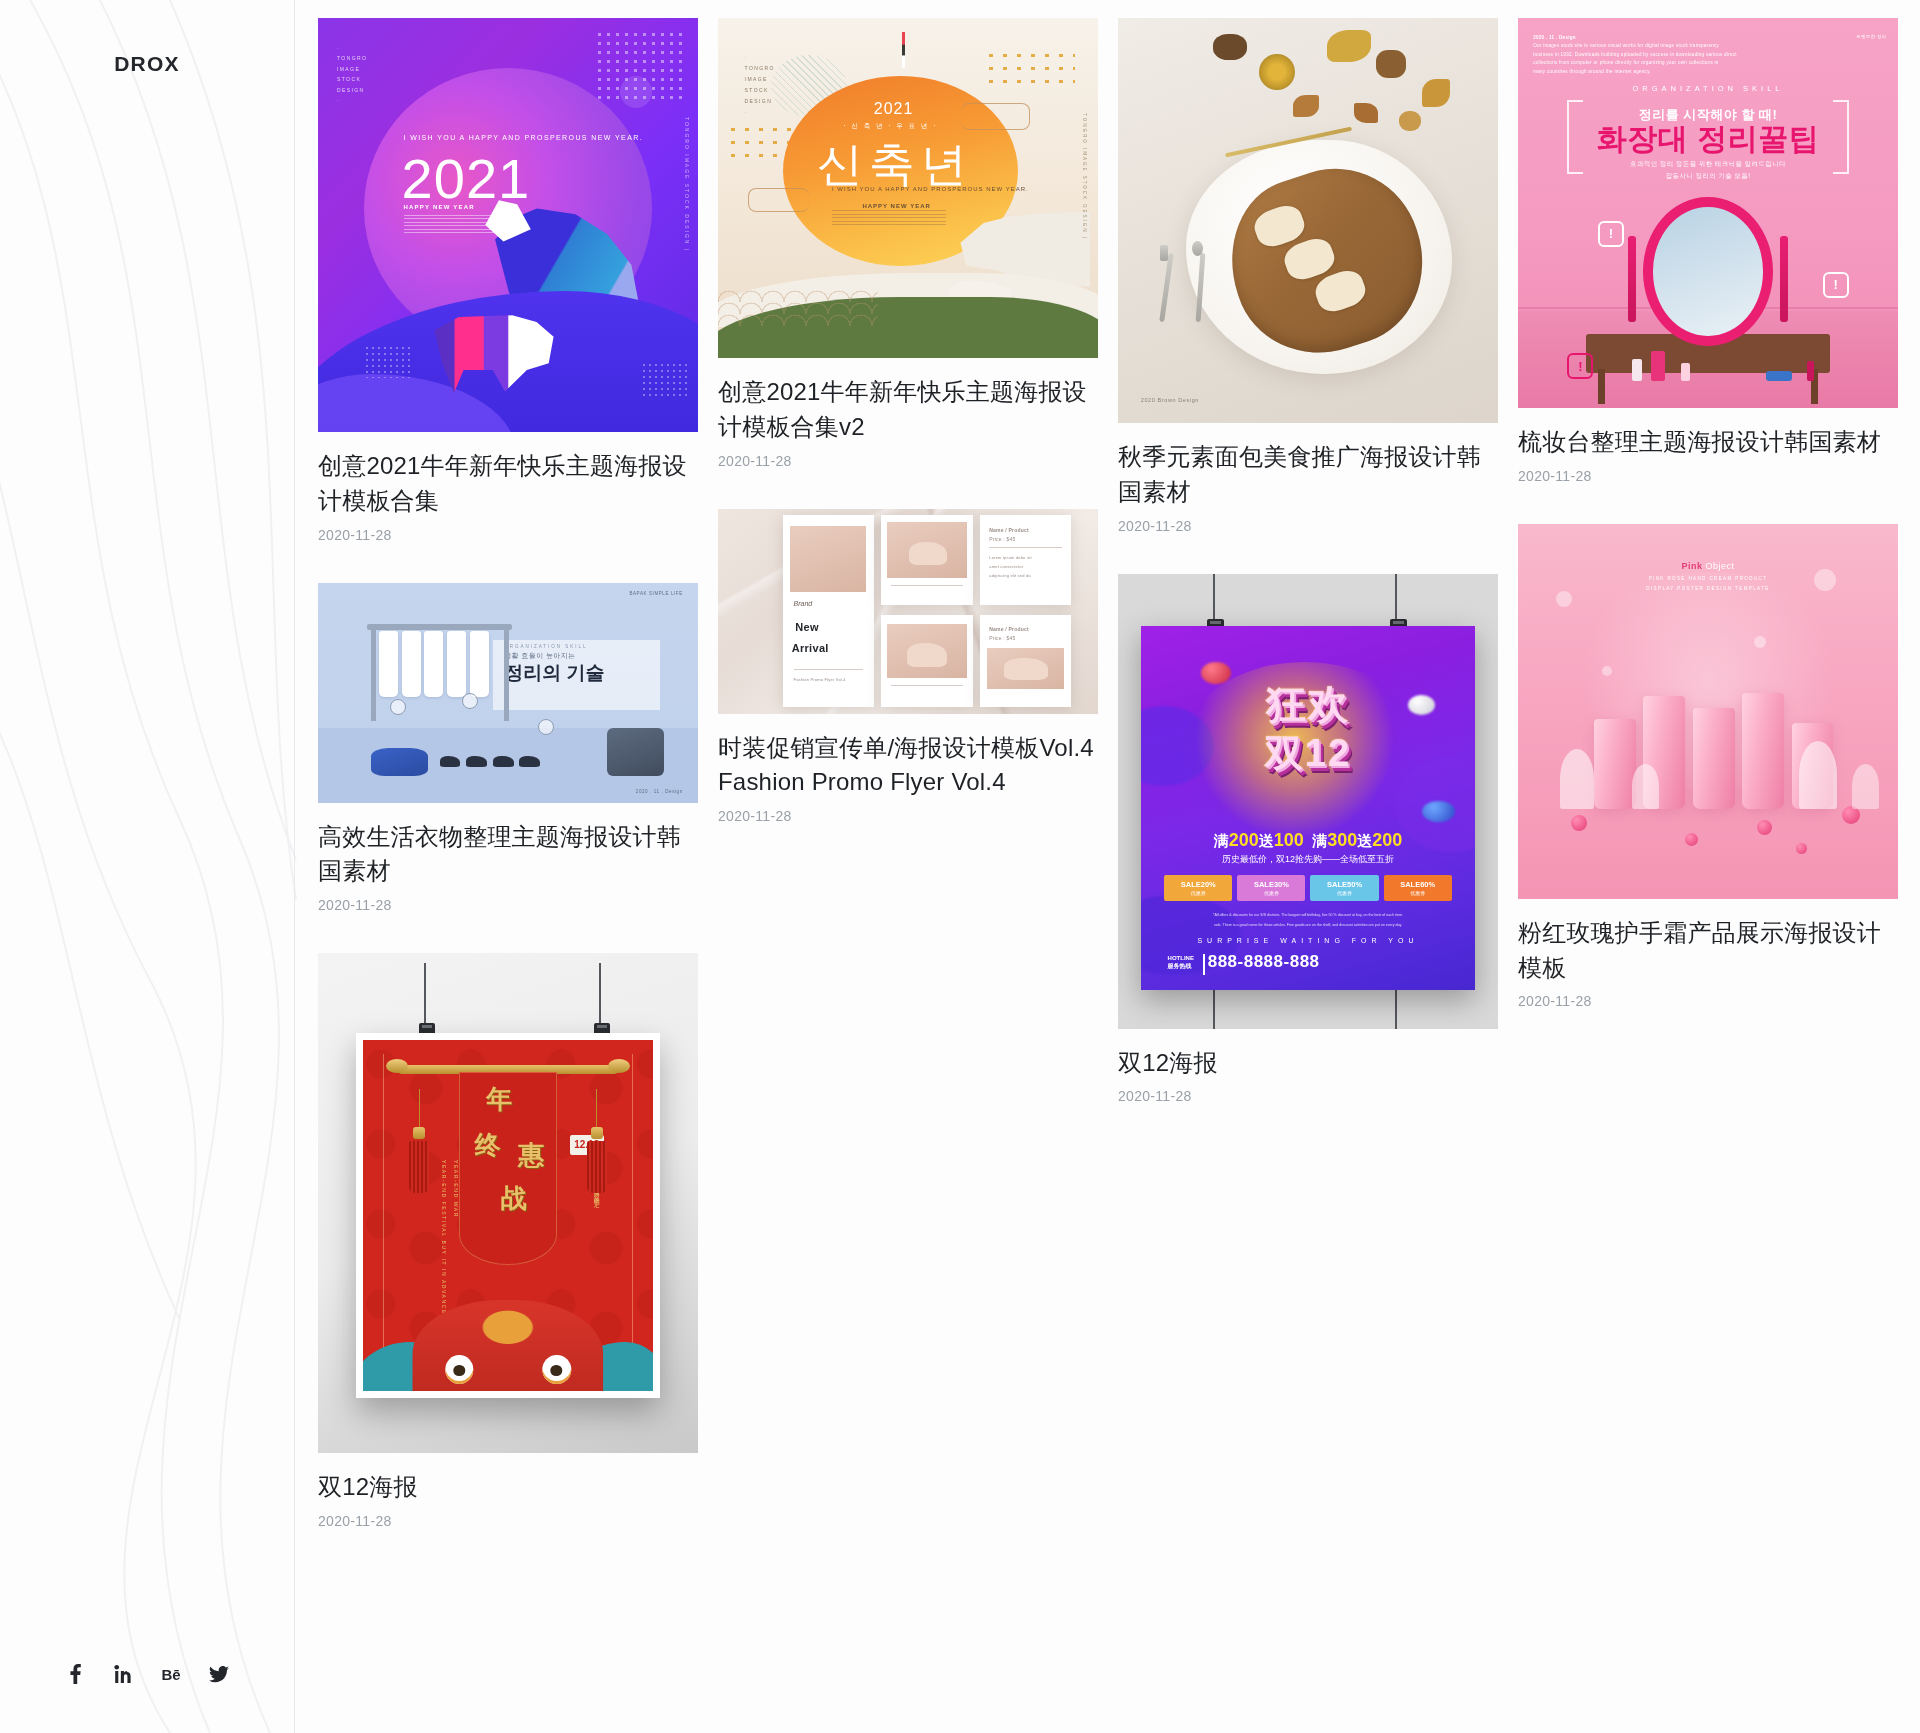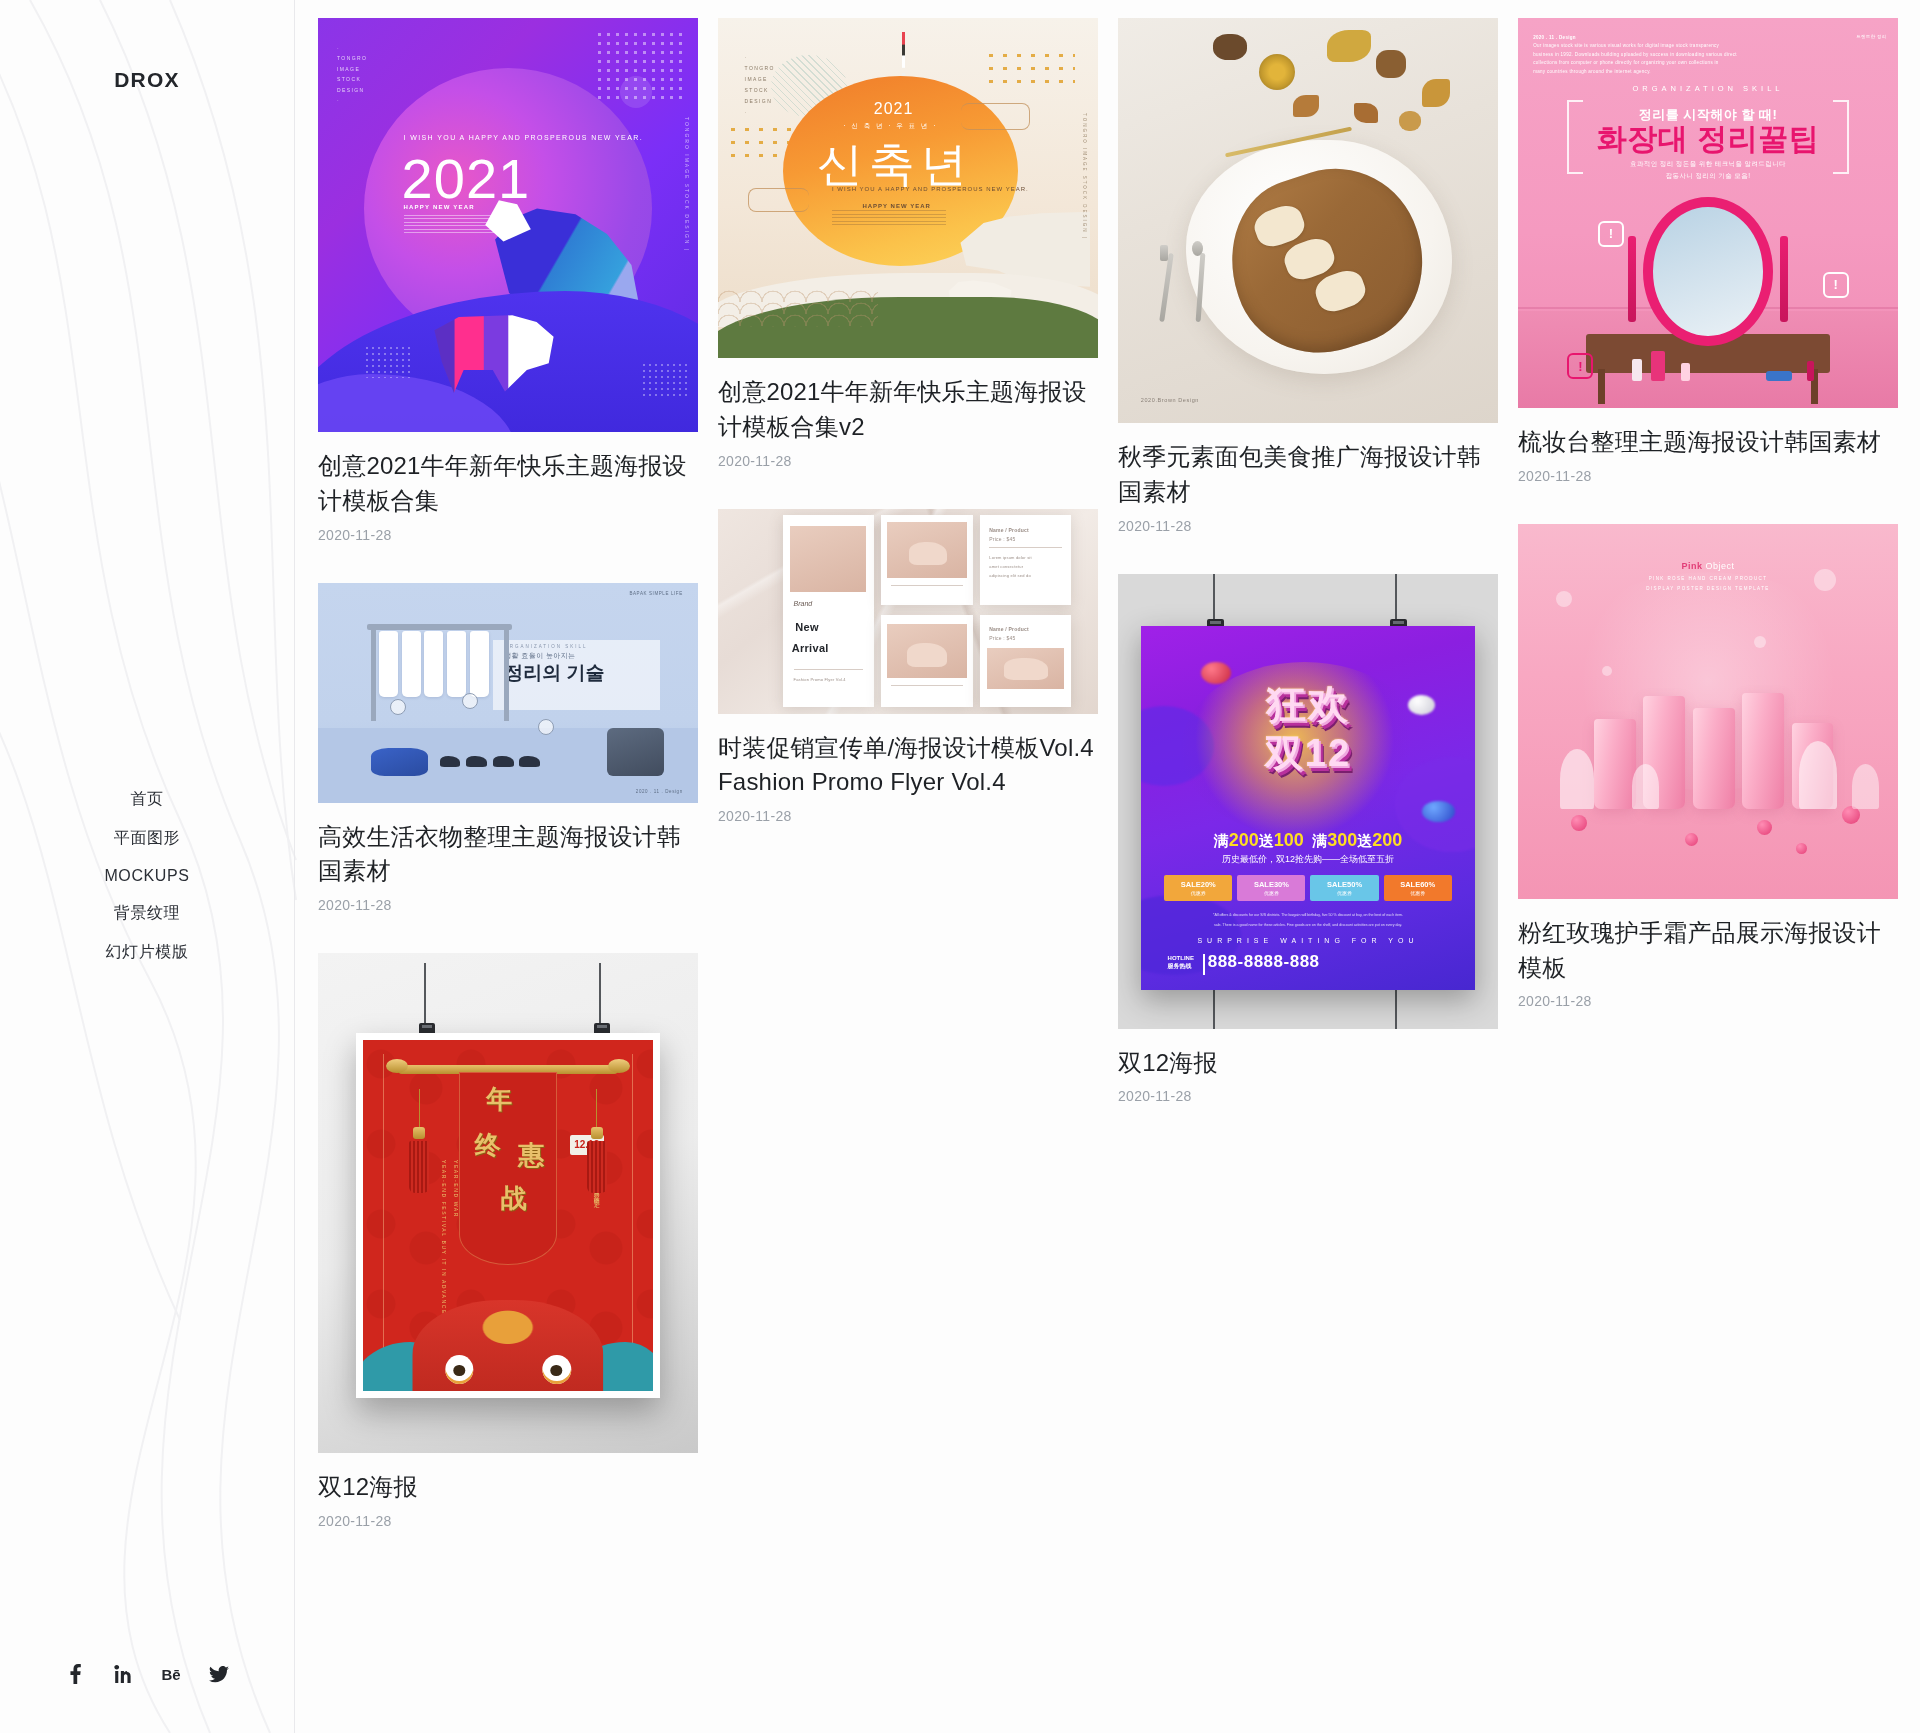--- a/index.html
+++ b/index.html
@@ -33,21 +33,20 @@
   }
   .brand {
     position: absolute;
     left: 0; right: 0;
     top: 52px;
     text-align: center;
     font-size: 21px;
     font-weight: bold;
     letter-spacing: 1.2px;
     color: #23262b;
-    margin-top: 16px;
   }
   .nav {
     position: absolute;
     left: 0; right: 0;
     top: 780px;
     text-align: center;
   }
   .nav-item {
     display: block;
     font-size: 16px;
@@ -492,27 +491,20 @@
     <path d="M100 0 C 250 300, 180 560, 296 860"></path>
     <path d="M170 0 C 310 320, 250 600, 296 900"></path>
     <path d="M-120 200 C 40 420, 0 700, 150 980 S 20 1500, 170 1733"></path>
     <path d="M-80 600 C 80 800, 50 1040, 180 1320"></path>
   </g>
 </svg>
 
 <aside class="sidebar">
   <div class="brand">DROX</div>
 
-  <nav class="nav">
-    <a class="nav-item">首页</a>
-    <a class="nav-item">平面图形</a>
-    <a class="nav-item">MOCKUPS</a>
-    <a class="nav-item">背景纹理</a>
-    <a class="nav-item">幻灯片模版</a>
-  </nav>
 
   <div class="socials">
     <a class="soc" title="facebook">
       <svg width="11" height="20" viewBox="0 0 11 20">
           <path fill="currentColor" d="M7.2 20v-9.1h3l.45-3.55H7.2V5.1c0-1.03.28-1.73 1.76-1.73H10.8V.2C10.47.16 9.35.06 8.05.06 5.33.06 3.47 1.73 3.47 4.78v2.57H.45V10.9h3.02V20z"></path>
         </svg>
     </a>
     <a class="soc" title="linkedin">
       <svg width="18" height="18" viewBox="0 0 18 18">
           <path fill="currentColor" d="M1.2 6.1h3.1V18H1.2zM2.75 0C1.3 0 .35.97.35 2.23c0 1.24.92 2.23 2.35 2.23h.03c1.48 0 2.4-.99 2.4-2.23C5.1.97 4.2 0 2.75 0zM13.1 5.88c-1.66 0-2.7.92-3.16 1.57V6.1H6.85c.04.88 0 11.9 0 11.9h3.09v-6.64c0-.3.02-.6.11-.81.24-.59.79-1.2 1.71-1.2 1.2 0 1.69.92 1.69 2.28V18H16.6v-6.72c0-2.9-1.53-4.25-3.5-4.25z"></path>

